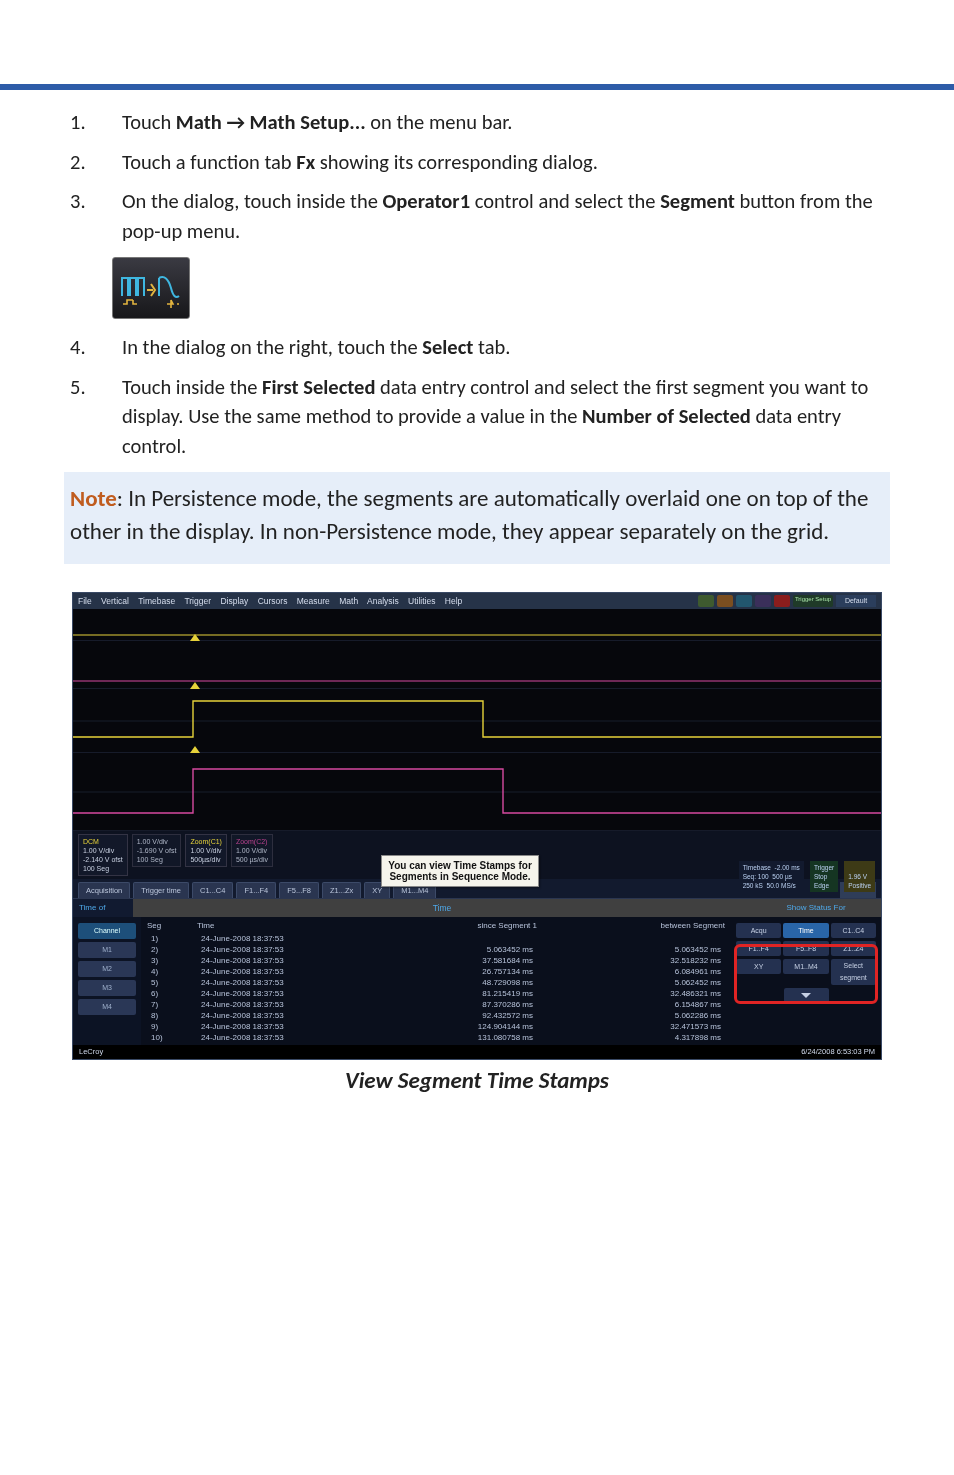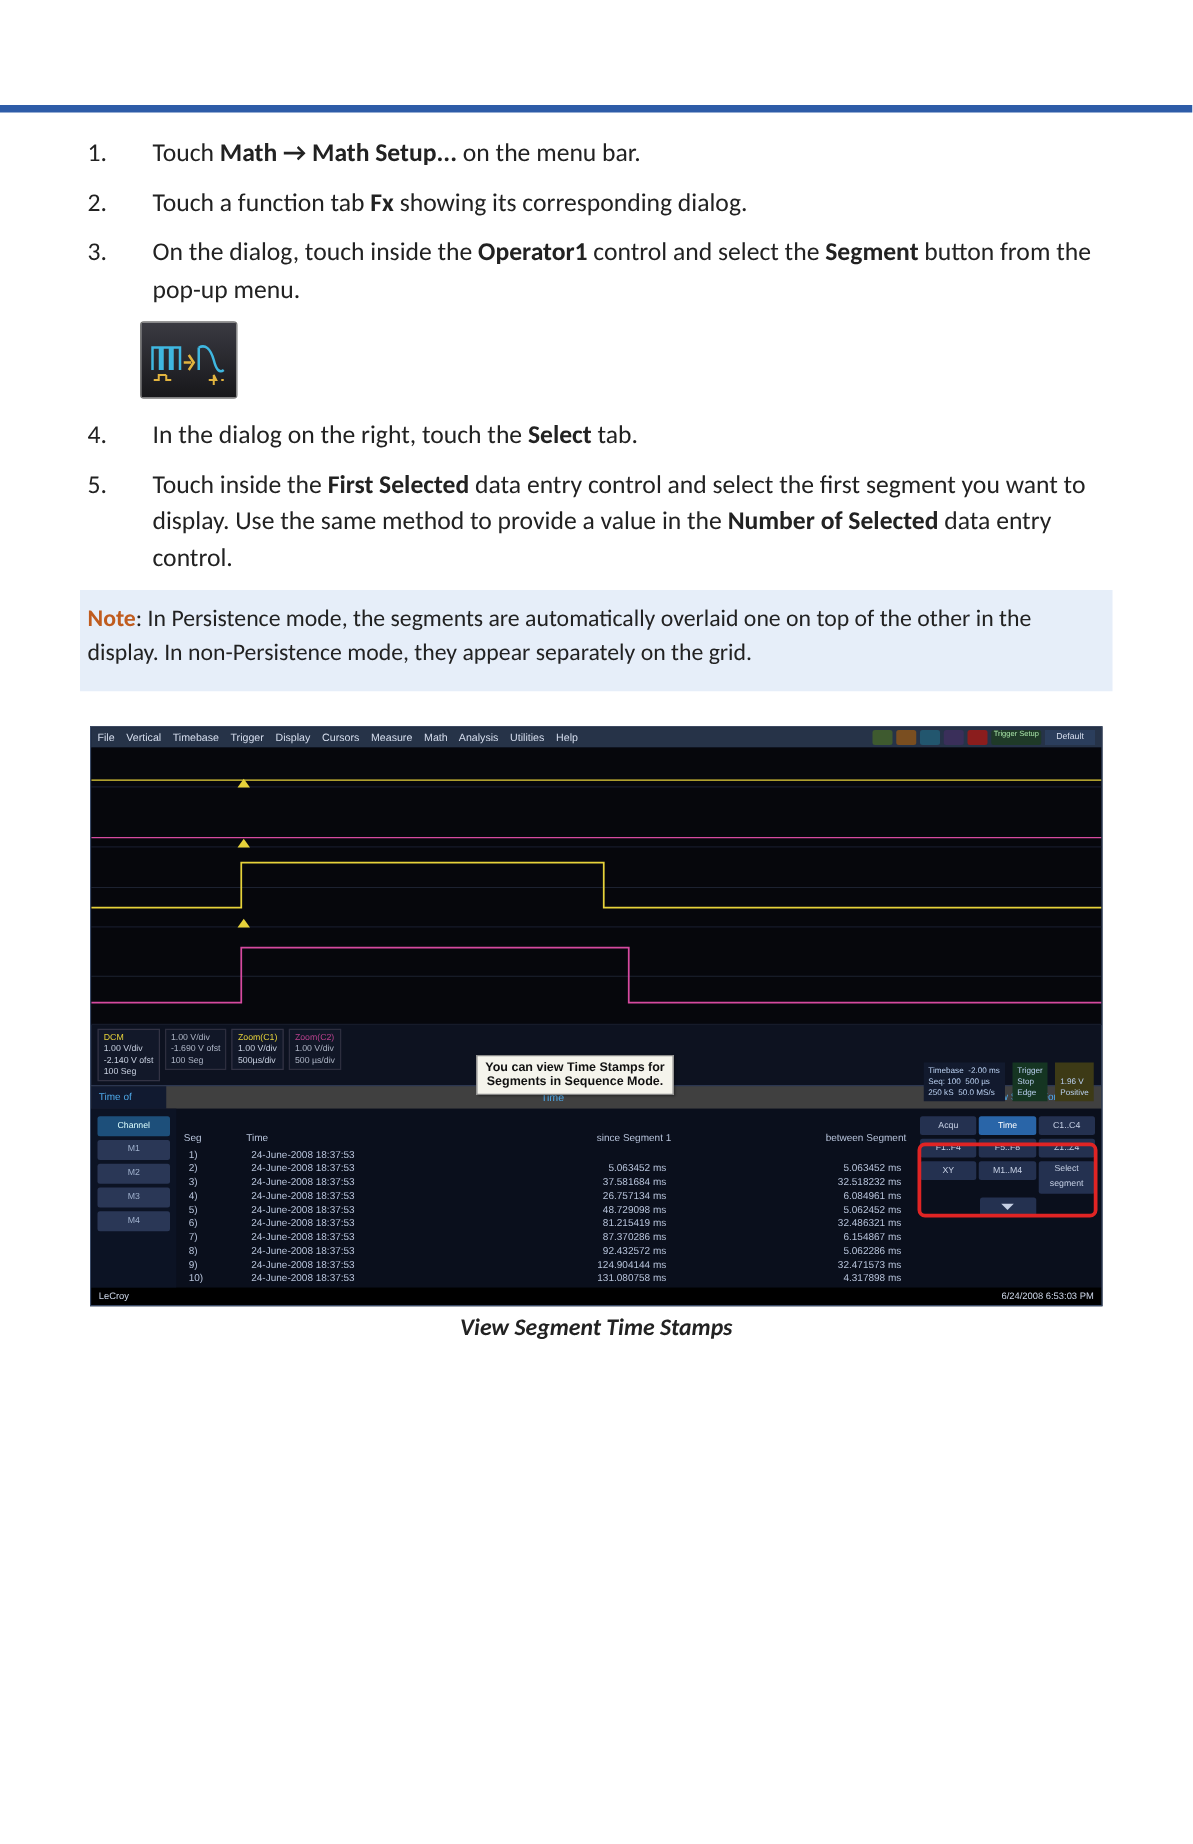--- a/index.html
+++ b/index.html
@@ -40,21 +40,21 @@
       background: linear-gradient(#3a3a42, #17171a);
       border: 1px solid #777;
       border-radius: 3px;
       display: flex; align-items: center; justify-content: center;
       gap: 2px;
     }
     .icon-img svg { display:block; }
     .note {
       background: #e6eef9;
       padding: 10px 6px 16px 6px;
-      font-size: 19px;
+      font-size: 23px;
       line-height: 1.45;
       margin: 8px -6px 28px -6px;
     }
     .note .nb { color: #c05c1f; font-weight: 700; }
     .after-note {
       font-size: 20.5px;
       line-height: 1.45;
       margin-bottom: 14px;
     }
     .screenshot {
@@ -129,21 +129,21 @@
       display:flex; background:#0a0f1c; min-height:108px;
     }
     .panel-left{
       width:68px; padding:6px 5px; display:flex; flex-direction:column; gap:3px; background:#0c1324;
     }
     .chan-btn{
       height:16px; background:#2a3756; border-radius:2px; font-size:7px; color:#9fb0cc; text-align:center; line-height:16px;
     }
     .chan-btn.active{background:#1d4f7a; color:#dff;}
     .panel-table{
-      flex:1; padding:4px 6px 2px 6px; font-size:8px; color:#b7c3da;margin-top:15px;
+      flex:1; padding:4px 6px 2px 6px; font-size:8px; color:#b7c3da;
     }
     .panel-table table{ width:100%; border-collapse:collapse; }
     .panel-table th{ color:#b7c3da; font-weight:400; text-align:left; font-size:8px; padding-bottom:3px;}
     .panel-table td{ padding:0 4px; line-height:11px; }
     .panel-table .c-seg{width:50px;}
     .panel-table .c-time{width:180px;}
     .panel-table .c-since{width:160px; text-align:right;}
     .panel-table .c-bet{text-align:right;}
     .panel-right{
       width:150px; padding:6px 5px; font-size:7.5px; color:#bac5da; position:relative;
@@ -155,21 +155,21 @@
     .red-out{
       position:absolute; left:3px; top:27px; width:144px; height:60px; border:3px solid #e02424; border-radius:6px; pointer-events:none;
     }
     .drop-arrow{width:45px; height:15px; margin:2px auto 0 auto; background:#243150; border-radius:2px; display:flex; align-items:center; justify-content:center;}
     .drop-arrow::after{content:""; width:0;height:0;border-left:5px solid transparent;border-right:5px solid transparent;border-top:5px solid #c6d0e4;}
     .ss-status{
       height:14px; background:#000; color:#cfd8ea; font-size:7.5px; display:flex; justify-content:space-between; padding:0 6px; line-height:14px;
     }
     .caption {
       text-align:center; font-style:italic; font-weight:700;
-      font-size:19px; margin: 4px 0 30px 0;
+      font-size:23px; margin: 4px 0 30px 0;
     }
     .small-info{
       position:absolute; right:6px; top:268px; font-size:6.5px; line-height:9px; color:#bad0f0; text-align:left;
       display:flex; gap:6px;
     }
     .small-info .col{background:#121a2e; padding:2px 4px;}
     .small-info .col.g{background:#153522;}
     .small-info .col.y{background:#3d3a16;}
   </style>
 </head>
@@ -342,20 +342,31 @@
         <div>Stop</div>
         <div>Edge</div>
       </div>
       <div class="col y">
         <div>&nbsp;</div>
         <div>1.96 V</div>
         <div>Positive</div>
       </div>
     </div>
 
+    <div class="ss-tabs">
+      <div class="ss-tab">Acquisition</div>
+      <div class="ss-tab">Trigger time</div>
+      <div class="ss-tab">C1...C4</div>
+      <div class="ss-tab">F1...F4</div>
+      <div class="ss-tab">F5...F8</div>
+      <div class="ss-tab">Z1...Zx</div>
+      <div class="ss-tab">XY</div>
+      <div class="ss-tab">M1...M4</div>
+      <div class="close-x">Close</div>
+    </div>
     <div class="ss-sub">
       <div class="sub-left">Time of</div>
       <div class="sub-mid">Time</div>
       <div class="sub-right">Show Status For</div>
     </div>
 
     <div class="ss-panel">
       <div class="panel-left">
         <div class="chan-btn active">Channel</div>
         <div class="chan-btn">M1</div>

